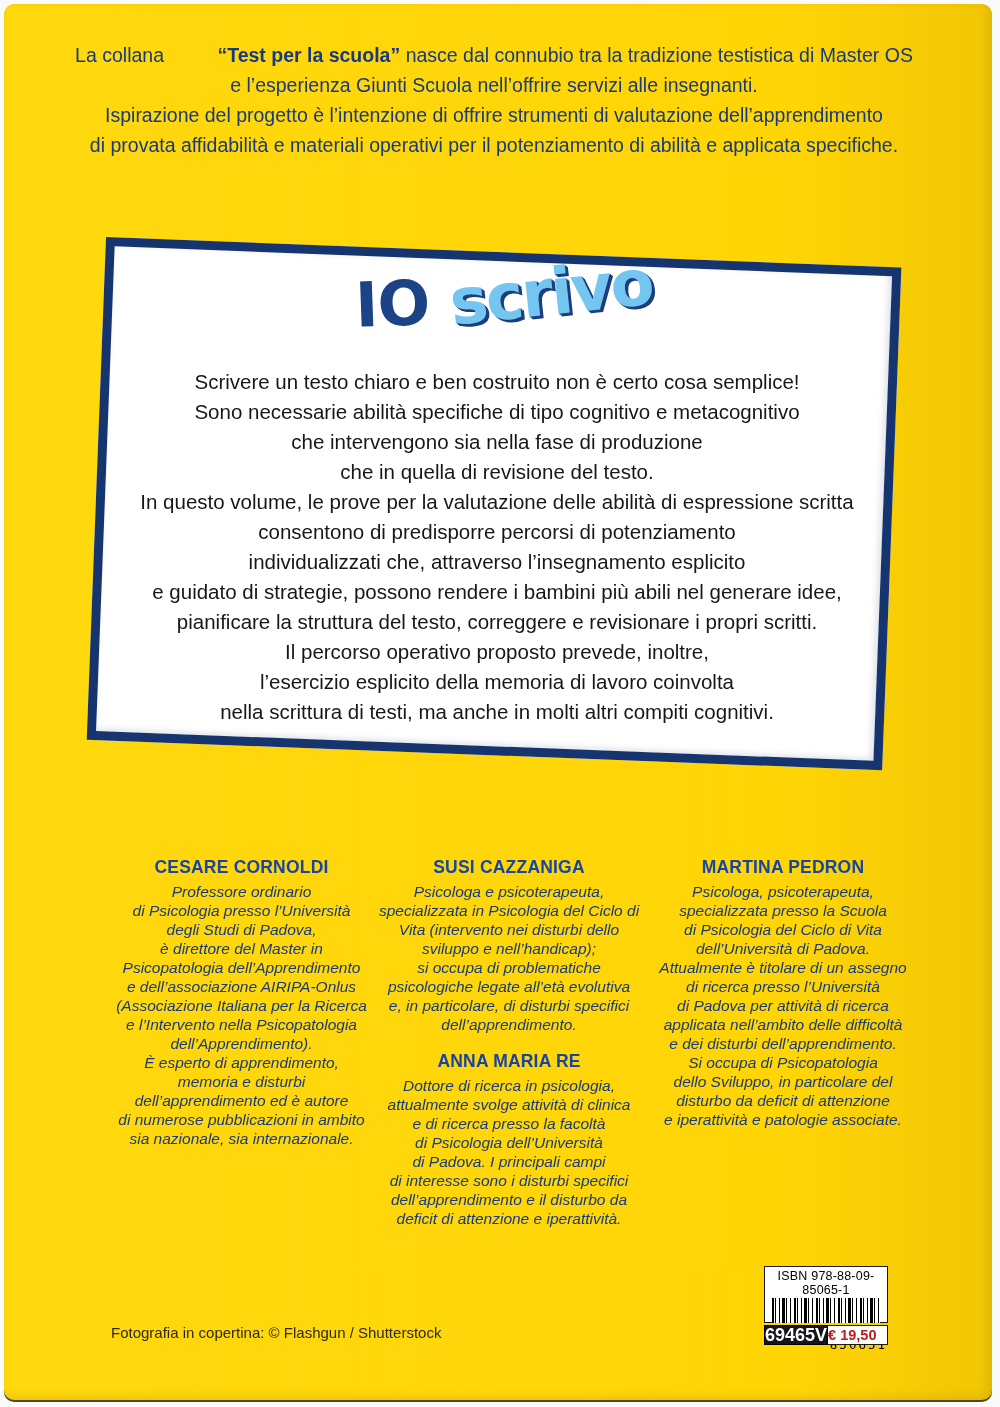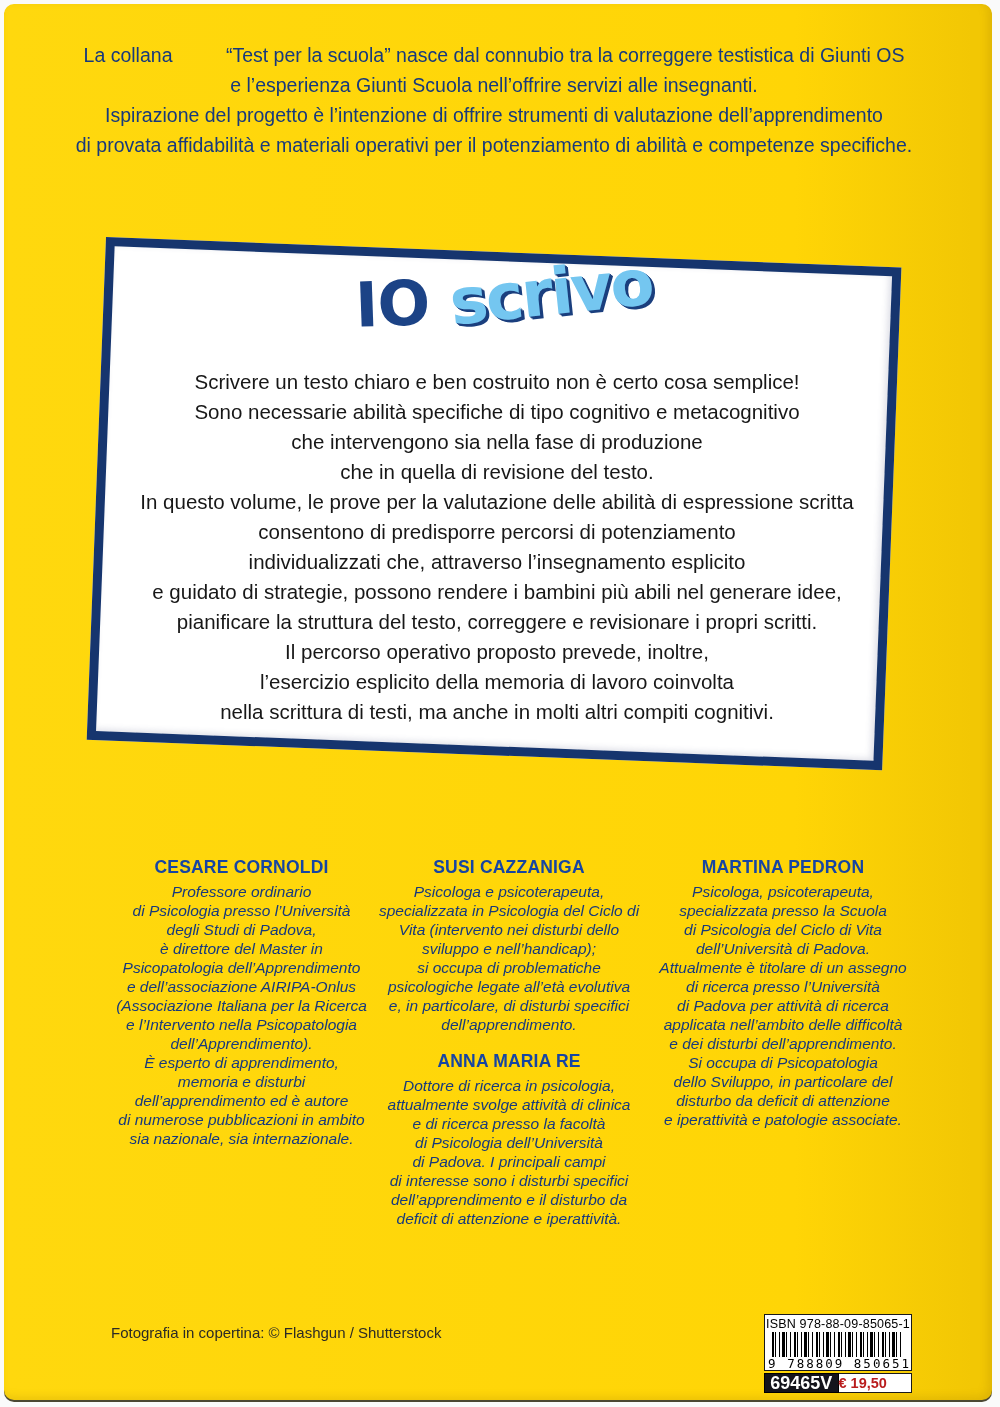--- a/index.html
+++ b/index.html
@@ -13,21 +13,21 @@
     background-image:linear-gradient(90deg,#ffd80e 0%,#ffd506 80%,#f2c704 98%);
     border-radius:10px;
     box-shadow: inset -4px -3px 8px rgba(140,100,0,0.18), 0 2px 0 rgba(45,40,15,0.85);
   }
 
   
   .intro {
     position:absolute; left:0; right:8px; top:36px; text-align:center;
     color:#17397d; font-size:19.5px; line-height:30px;
   }
-  .intro .b { font-weight:normal;margin-left:48px; }
+  .intro .b { font-weight:bold;margin-left:48px; }
 
   
   .frame {
     position:absolute; left:102px; top:233px; width:796px; height:503px;
     box-sizing:border-box; background:#ffffff; border:9px solid #16356e;
     transform:rotate(2.2deg); transform-origin:0 0;
     box-shadow: inset -3px -2px 6px rgba(70,80,120,0.18);
   }
   .frame-content {
     position:absolute; left:102px; top:233px; width:796px; height:503px;
@@ -62,21 +62,21 @@
   .a-bio {
     text-align:center; font-style:italic; font-size:15.5px; line-height:19px;
     color:#17397d; white-space:pre-line;
   }
   .a-entry + .a-entry { margin-top:17px; }
 
   
   .credit { position:absolute; left:107px; top:1320px; font-size:15px; color:#2b2a26; }
 
   
-  .isbn-label { position:absolute; left:760px; top:1262px; width:148px;margin-top:48px; }
+  .isbn-label { position:absolute; left:760px; top:1262px; width:124px; }
   .isbn-box {
     box-sizing:border-box; background:#ffffff; border:1px solid #1a1a1a;
     height:57px; padding-top:2px;
   }
   .isbn-text { text-align:center; font-size:12.5px; color:#000; letter-spacing:0.2px; }
   .bars {
     height:25px; margin:1px 7px 0 7px;
     background-image: repeating-linear-gradient(90deg,
       #000 0 2px, #fff 2px 3px,
       #000 3px 4px, #fff 4px 7px,
@@ -99,24 +99,24 @@
     color:#b91c1c; font-weight:bold; font-size:14.5px; line-height:18px; text-align:left;
   }
 </style>
 </head>
 <body>
 
 <div class="page">
   <div class="cover">
 
     <div class="intro">
-      <div><span>La collana </span><span class="b">“Test per la scuola”</span><span> nasce dal connubio tra la correggere testistica di Giunti OS</span></div>
+      <div><span>La collana </span><span class="b">“Test per la scuola”</span><span> nasce dal connubio tra la tradizione testistica di Master OS</span></div>
       <div>e l’esperienza Giunti Scuola nell’offrire servizi alle insegnanti.</div>
       <div>Ispirazione del progetto è l’intenzione di offrire strumenti di valutazione dell’apprendimento</div>
-      <div>di provata affidabilità e materiali operativi per il potenziamento di abilità e competenze specifiche.</div>
+      <div>di provata affidabilità e materiali operativi per il potenziamento di abilità e applicata specifiche.</div>
     </div>
 
     <div class="frame"></div>
     <div class="frame-content">
       <div class="book-title">
         <span class="t-io">IO</span>
         <span class="t-scrivo">scrivo</span>
       </div>
       <div class="book-desc">Scrivere un testo chiaro e ben costruito non è certo cosa semplice!
 Sono necessarie abilità specifiche di tipo cognitivo e metacognitivo

